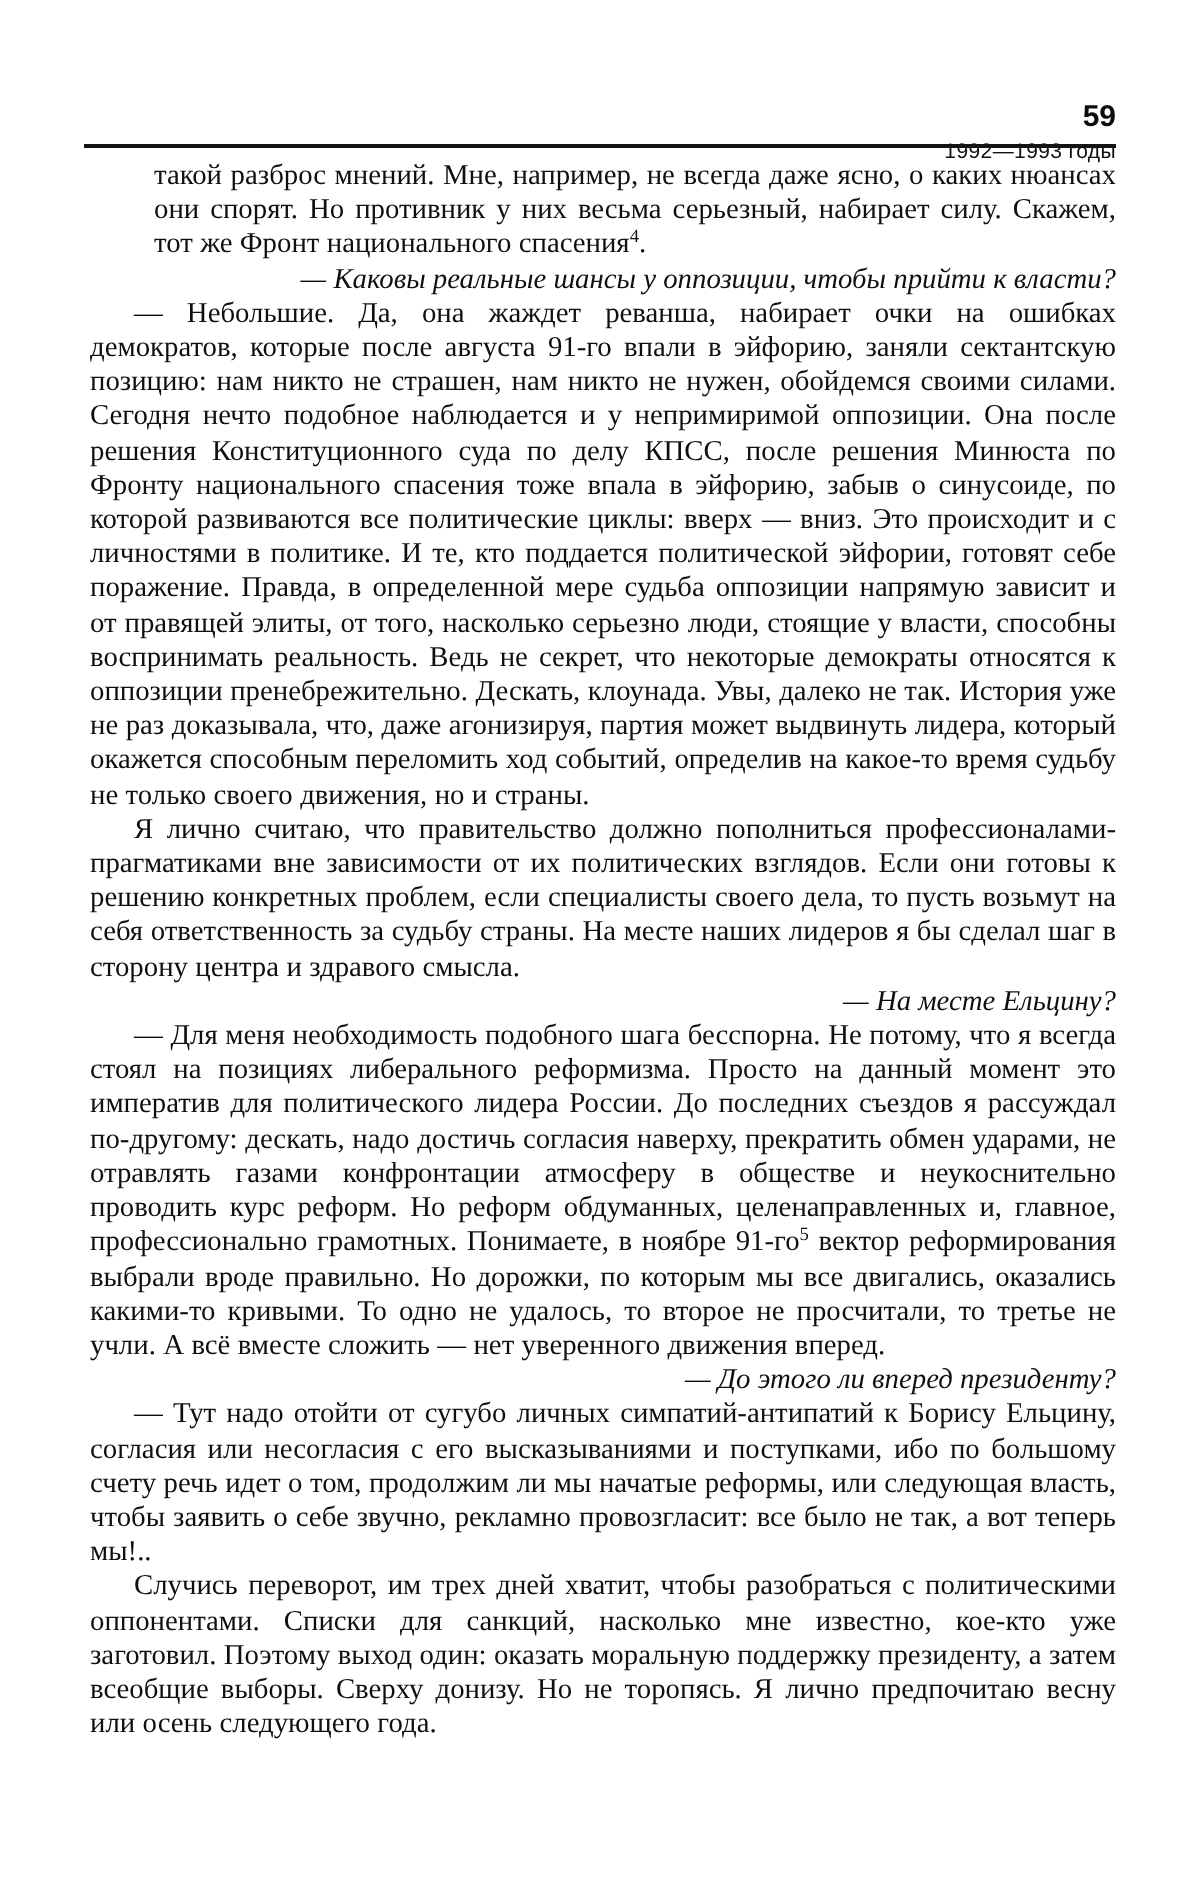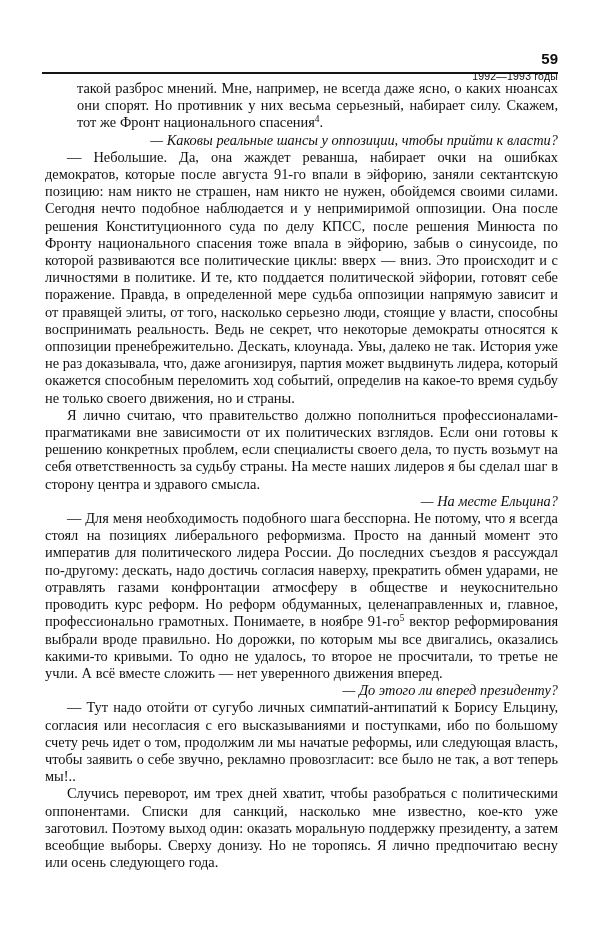--- a/index.html
+++ b/index.html
@@ -106,21 +106,21 @@
   <div class="textblock">
 
     <p class="para noindent"><span>такой разброс мнений. Мне, например, не всегда даже ясно, о каких нюансах они спорят. Но противник у них весьма серьезный, набирает силу. Скажем, тот же Фронт национального спасения</span><sup>4</sup><span>.</span></p>
 
     <p class="qline">— Каковы реальные шансы у оппозиции, чтобы прийти к власти?</p>
 
     <p class="para">— Небольшие. Да, она жаждет реванша, набирает очки на ошибках демократов, которые после августа 91-го впали в эйфорию, заняли сектантскую позицию: нам никто не страшен, нам никто не нужен, обойдемся своими силами. Сегодня нечто подобное наблюдается и у непримиримой оппозиции. Она после решения Конституционного суда по делу КПСС, после решения Минюста по Фронту национального спасения тоже впала в эйфорию, забыв о синусоиде, по которой развиваются все политические циклы: вверх — вниз. Это происходит и с личностями в политике. И те, кто поддается политической эйфории, готовят себе поражение. Правда, в определенной мере судьба оппозиции напрямую зависит и от правящей элиты, от того, насколько серьезно люди, стоящие у власти, способны воспринимать реальность. Ведь не секрет, что некоторые демократы относятся к оппозиции пренебрежительно. Дескать, клоунада. Увы, далеко не так. История уже не раз доказывала, что, даже агонизируя, партия может выдвинуть лидера, который окажется способным переломить ход событий, определив на какое-то время судьбу не только своего движения, но и страны.</p>
 
     <p class="para">Я лично считаю, что правительство должно пополниться профессионалами-прагматиками вне зависимости от их политических взглядов. Если они готовы к решению конкретных проблем, если специалисты своего дела, то пусть возьмут на себя ответственность за судьбу страны. На месте наших лидеров я бы сделал шаг в сторону центра и здравого смысла.</p>
 
-    <p class="qline">— На месте Ельцина?</p>
+    <p class="qline">— На месте Ельцину?</p>
 
     <p class="para"><span>— Для меня необходимость подобного шага бесспорна. Не потому, что я всегда стоял на позициях либерального реформизма. Просто на данный момент это императив для политического лидера России. До последних съездов я рассуждал по-другому: дескать, надо достичь согласия наверху, прекратить обмен ударами, не отравлять газами конфронтации атмосферу в обществе и неукоснительно проводить курс реформ. Но реформ обдуманных, целенаправленных и, главное, профессионально грамотных. Понимаете, в ноябре 91-го</span><sup>5</sup><span> вектор реформирования выбрали вроде правильно. Но дорожки, по которым мы все двигались, оказались какими-то кривыми. То одно не удалось, то второе не просчитали, то третье не учли. А всё вместе сложить — нет уверенного движения вперед.</span></p>
 
 
     <p class="qline">— До этого ли вперед президенту?</p>
 
     <p class="para">— Тут надо отойти от сугубо личных симпатий-антипатий к Борису Ельцину, согласия или несогласия с его высказываниями и поступками, ибо по большому счету речь идет о том, продолжим ли мы начатые реформы, или следующая власть, чтобы заявить о себе звучно, рекламно провозгласит: все было не так, а вот теперь мы!..</p>
 
     <p class="para">Случись переворот, им трех дней хватит, чтобы разобраться с политическими оппонентами. Списки для санкций, насколько мне известно, кое-кто уже заготовил. Поэтому выход один: оказать моральную поддержку президенту, а затем всеобщие выборы. Сверху донизу. Но не торопясь. Я лично предпочитаю весну или осень следующего года.</p>
 

